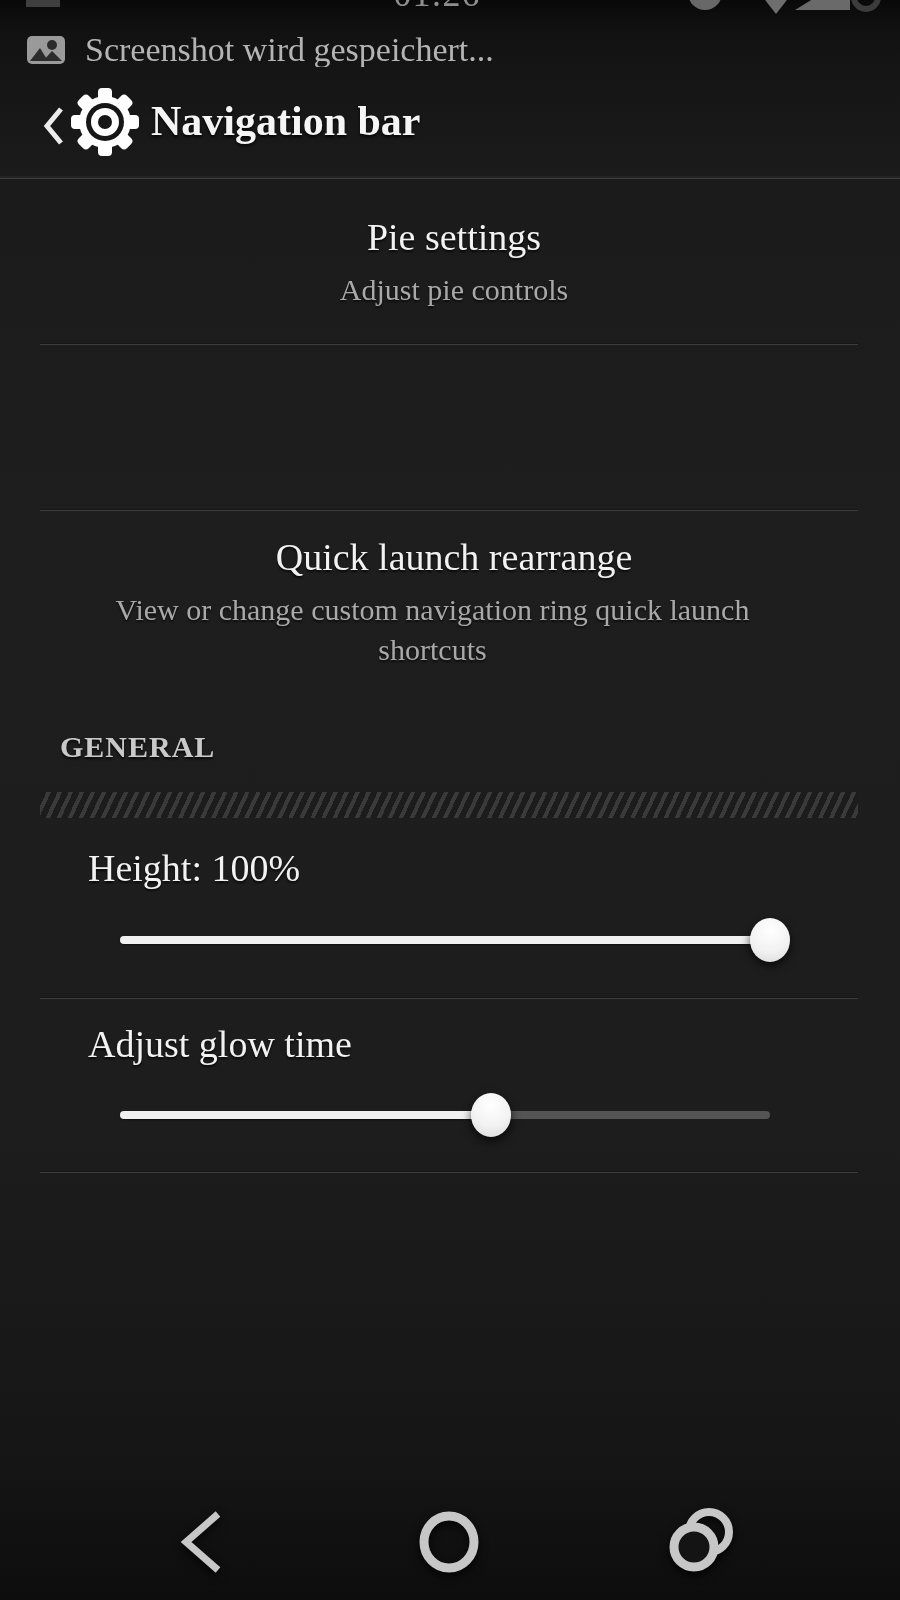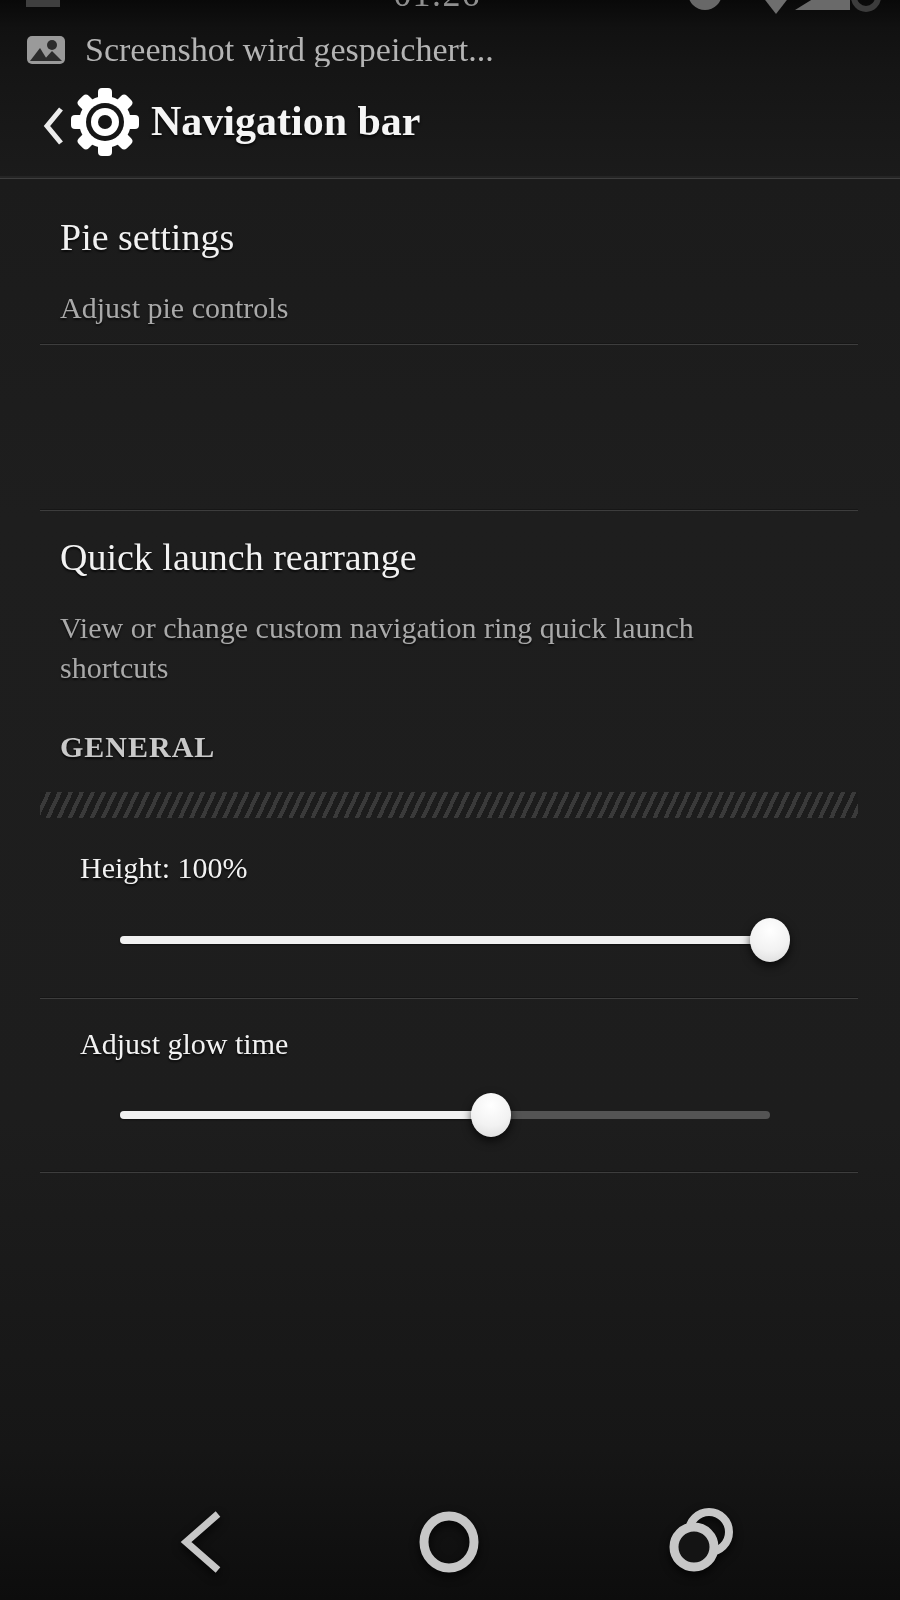--- a/index.html
+++ b/index.html
@@ -28,30 +28,30 @@
   .notif-text{position:absolute;left:85px;top:2px;font-size:34px;line-height:40px;color:#b4b4b4;white-space:nowrap;}
   
   .header{position:absolute;top:67px;left:0;width:737px;height:109px;margin-left:33px;}
   .hdr-back{position:absolute;left:8px;top:38px;}
   .hdr-gear{position:absolute;left:36px;top:19px;}
   .hdr-title{position:absolute;left:118px;top:0;height:109px;line-height:109px;
     font-size:42px;font-weight:bold;color:#f5f5f5;text-shadow:0 2px 3px rgba(0,0,0,.8);white-space:nowrap;}
   .hdr-divider{position:absolute;top:176px;left:0;width:900px;height:3px;
     background:linear-gradient(#252525 0 2px,#3e3e3e 2px 3px);}
   
-  .item{position:absolute;left:60px;right:52px;}
+  .item{position:absolute;left:60px;right:52px;text-align:center;}
   .item-title{font-size:38px;line-height:46px;color:#f2f2f2;text-shadow:0 2px 2px rgba(0,0,0,.7);}
-  .item-sub{margin-top:28px;font-size:30px;line-height:40px;color:#a9a9a9;text-shadow:0 2px 2px rgba(0,0,0,.6);}
+  .item-sub{margin-top:10px;font-size:30px;line-height:40px;color:#a9a9a9;text-shadow:0 2px 2px rgba(0,0,0,.6);}
   .divider{position:absolute;left:40px;width:818px;height:2px;
     background:linear-gradient(#161616 0 1px,#3d3d3d 1px 2px);}
   .section-label{position:absolute;left:60px;top:730px;font-size:30px;font-weight:bold;
     letter-spacing:1px;color:#c9c9c9;text-shadow:0 2px 2px rgba(0,0,0,.7);}
   .hatch{position:absolute;left:40px;top:792px;width:818px;height:26px;
     background:repeating-linear-gradient(115deg,#1c1c1c 0 6px,#3a3a3a 6px 10px);}
-  .slider-label{position:absolute;left:80px;font-size:30px;line-height:44px;color:#f2f2f2;
+  .slider-label{position:absolute;left:88px;font-size:38px;line-height:44px;color:#f2f2f2;
     text-shadow:0 2px 2px rgba(0,0,0,.7);font-family:Liberation Serif, serif;}
   .slider{position:absolute;left:120px;width:650px;height:44px;}
   .slider .track{position:absolute;left:0;top:18px;width:100%;height:8px;border-radius:4px;background:#545454;}
   .slider .fill{position:absolute;left:0;top:18px;height:8px;border-radius:4px;background:#f1f1f1;
     box-shadow:0 1px 2px rgba(0,0,0,.5);}
   .slider .thumb{position:absolute;top:50%;width:40px;height:44px;border-radius:50%;
     transform:translate(-50%,-50%);
     background:radial-gradient(circle at 50% 28%,#ffffff 0%,#f2f2f2 55%,#d9d9d9 100%);
     box-shadow:0 4px 10px rgba(0,0,0,.7);}
   

